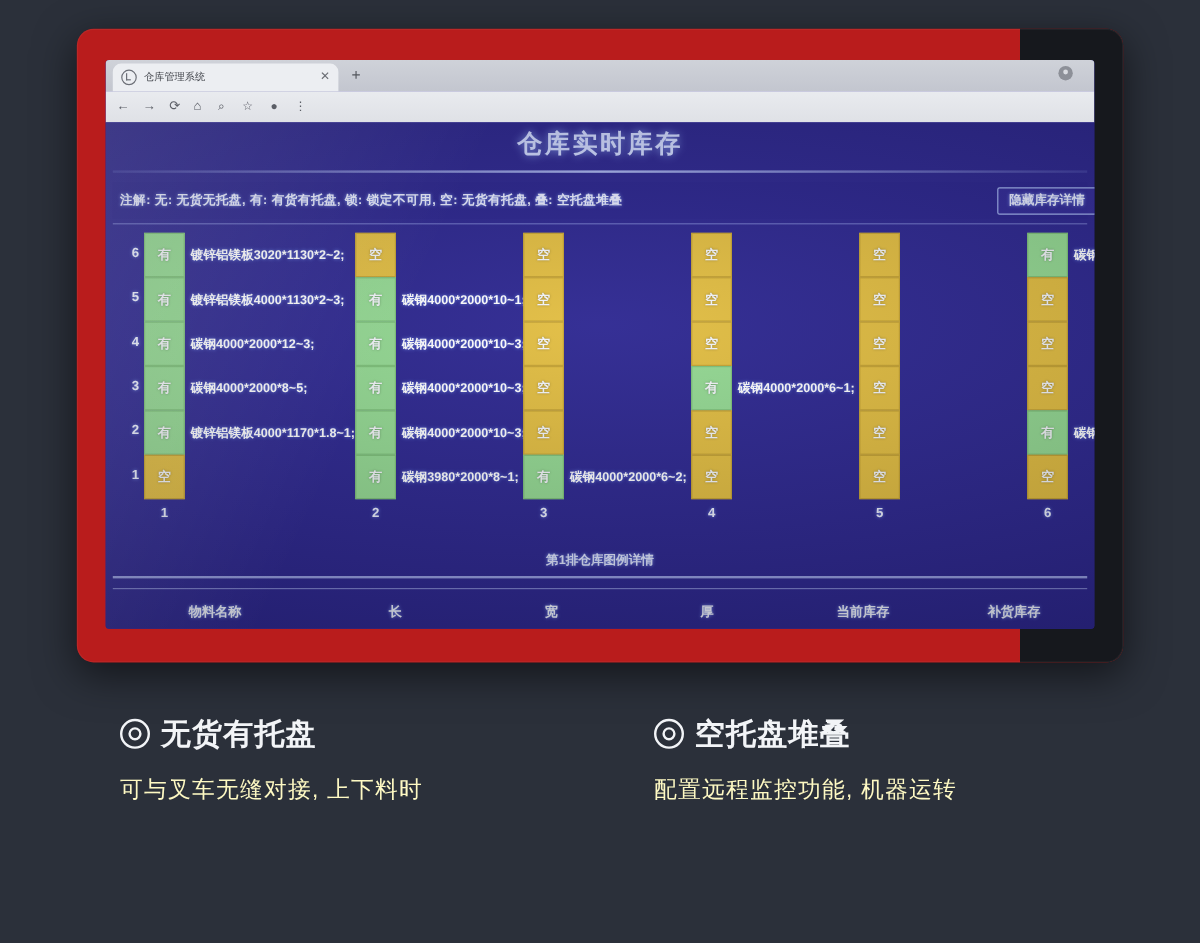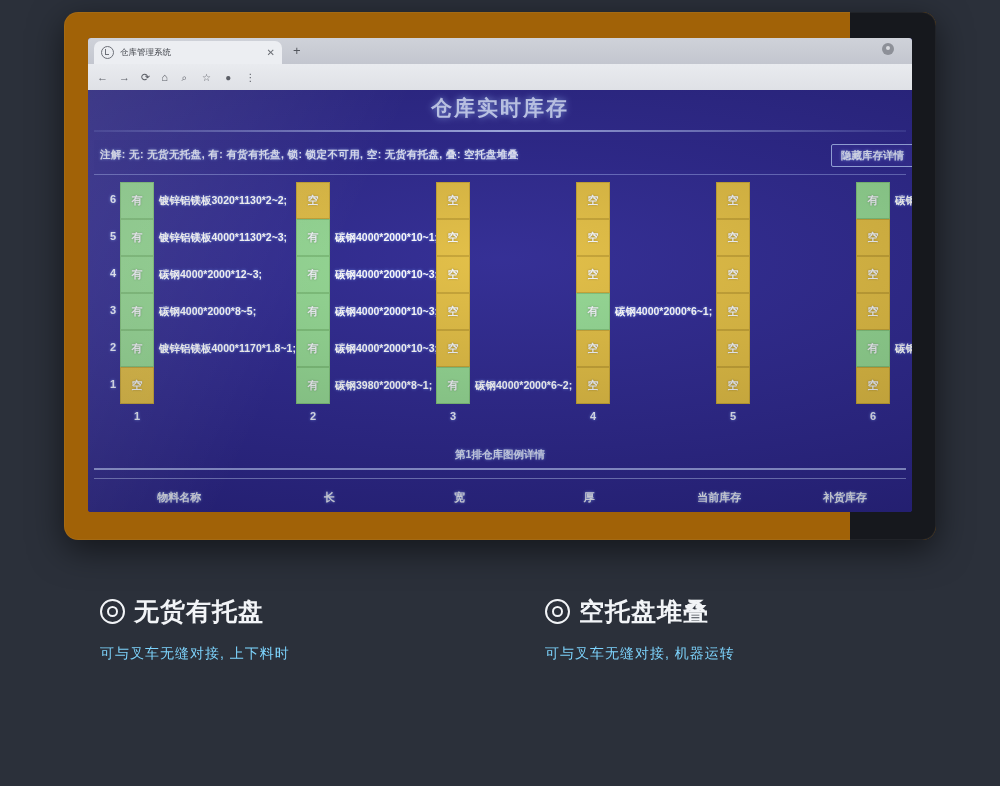--- a/index.html
+++ b/index.html
@@ -6,22 +6,22 @@
   body{
     width:1000px;height:786px;
     background:#2b303a;
     font-family:"Liberation Sans","DejaVu Sans",sans-serif;
     overflow:hidden;
     position:relative;
   }
 
   
   #device{
-    position:absolute;left:64px;top:12px;width:872px;height:528px;
-    background:#a16207;border-radius:14px;
+    position:absolute;left:64px;top:24px;width:872px;height:528px;
+    background:#b91c1c;border-radius:14px;
     box-shadow:0 10px 34px rgba(0,0,0,.55);
   }
   #device::after{ 
     content:"";position:absolute;inset:0;border-radius:14px;
     box-shadow:inset 0 0 0 1px rgba(255,255,255,.05);
     pointer-events:none;
   }
   #screen{
     position:absolute;left:24px;top:26px;width:824px;height:474px;
     overflow:hidden;background:#2a2490;border-radius:3px;
@@ -185,21 +185,21 @@
   }
   .feat-bullet{
     width:21px;height:21px;border-radius:50%;border:2px solid #f2f4f7;
     position:relative;flex:0 0 auto;
   }
   .feat-bullet::after{
     content:"";position:absolute;left:5px;top:5px;width:7px;height:7px;
     border-radius:50%;border:2px solid #f2f4f7;
   }
   .feat-line{
-    font-size:14px;color:#7dd3fc;margin-top:17px;letter-spacing:1px;
+    font-size:19px;color:#fef9c3;margin-top:17px;letter-spacing:1px;
     white-space:nowrap;
   }
 </style>
 </head>
 <body>
 
 <div id="device">
   <div id="bezel-right"></div>
 
   <div id="screen">
@@ -353,15 +353,15 @@
       <span class="feat-bullet"></span>
       <span>无货有托盘</span>
     </div>
     <div class="feat-line">可与叉车无缝对接, 上下料时</div>
   </div>
   <div class="feature" id="feat-right">
     <div class="feat-title">
       <span class="feat-bullet"></span>
       <span>空托盘堆叠</span>
     </div>
-    <div class="feat-line">可与叉车无缝对接, 机器运转</div>
+    <div class="feat-line">配置远程监控功能, 机器运转</div>
   </div>
 </div>
 
 </body></html>

